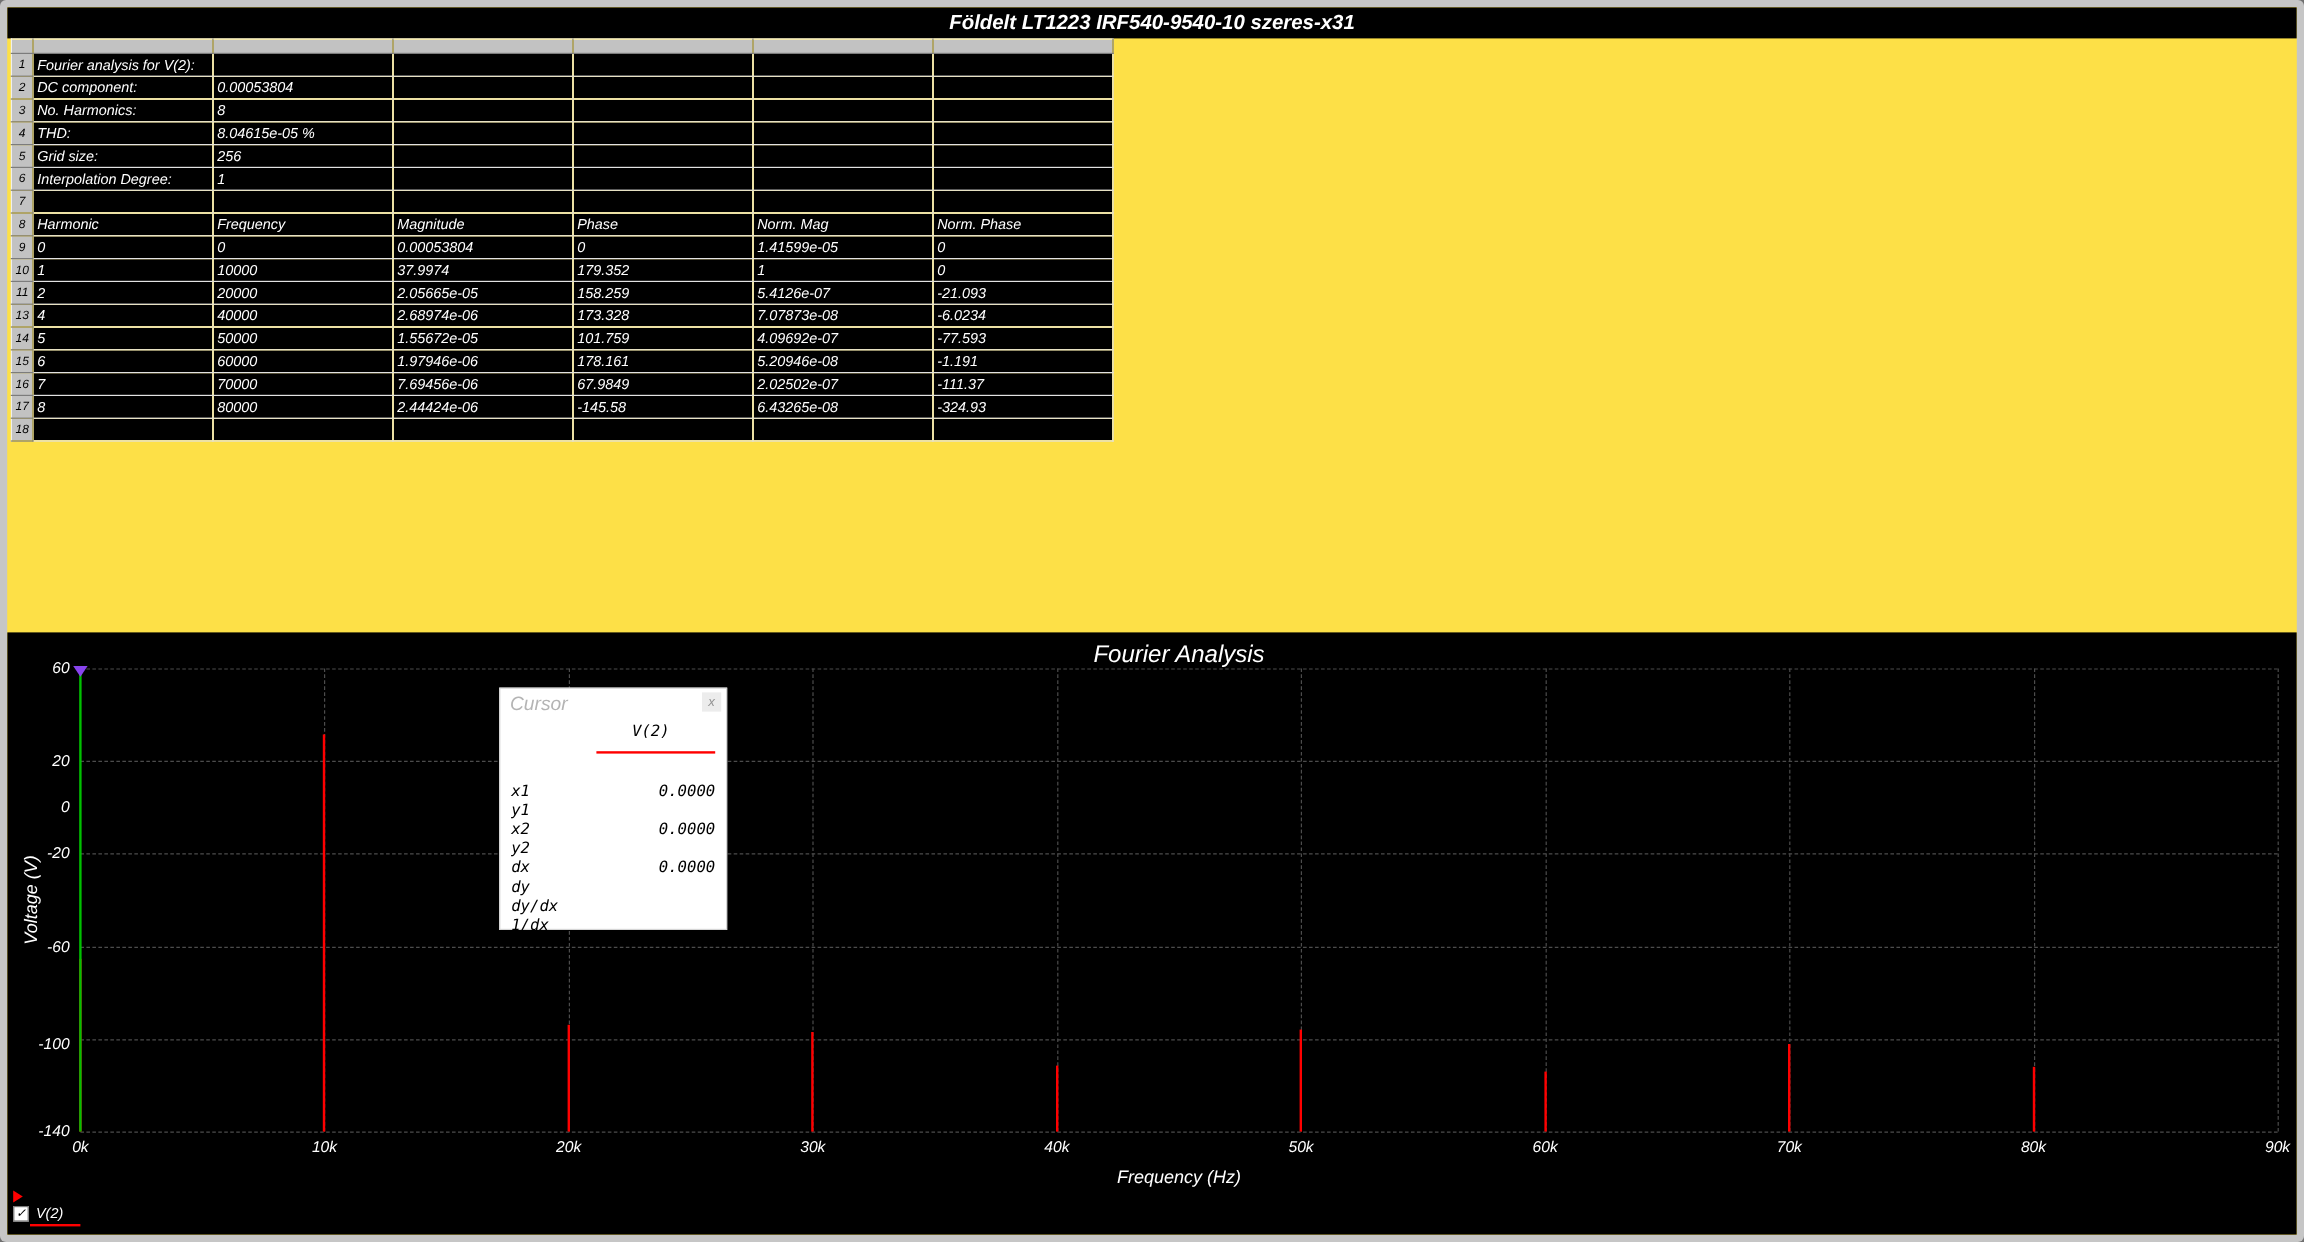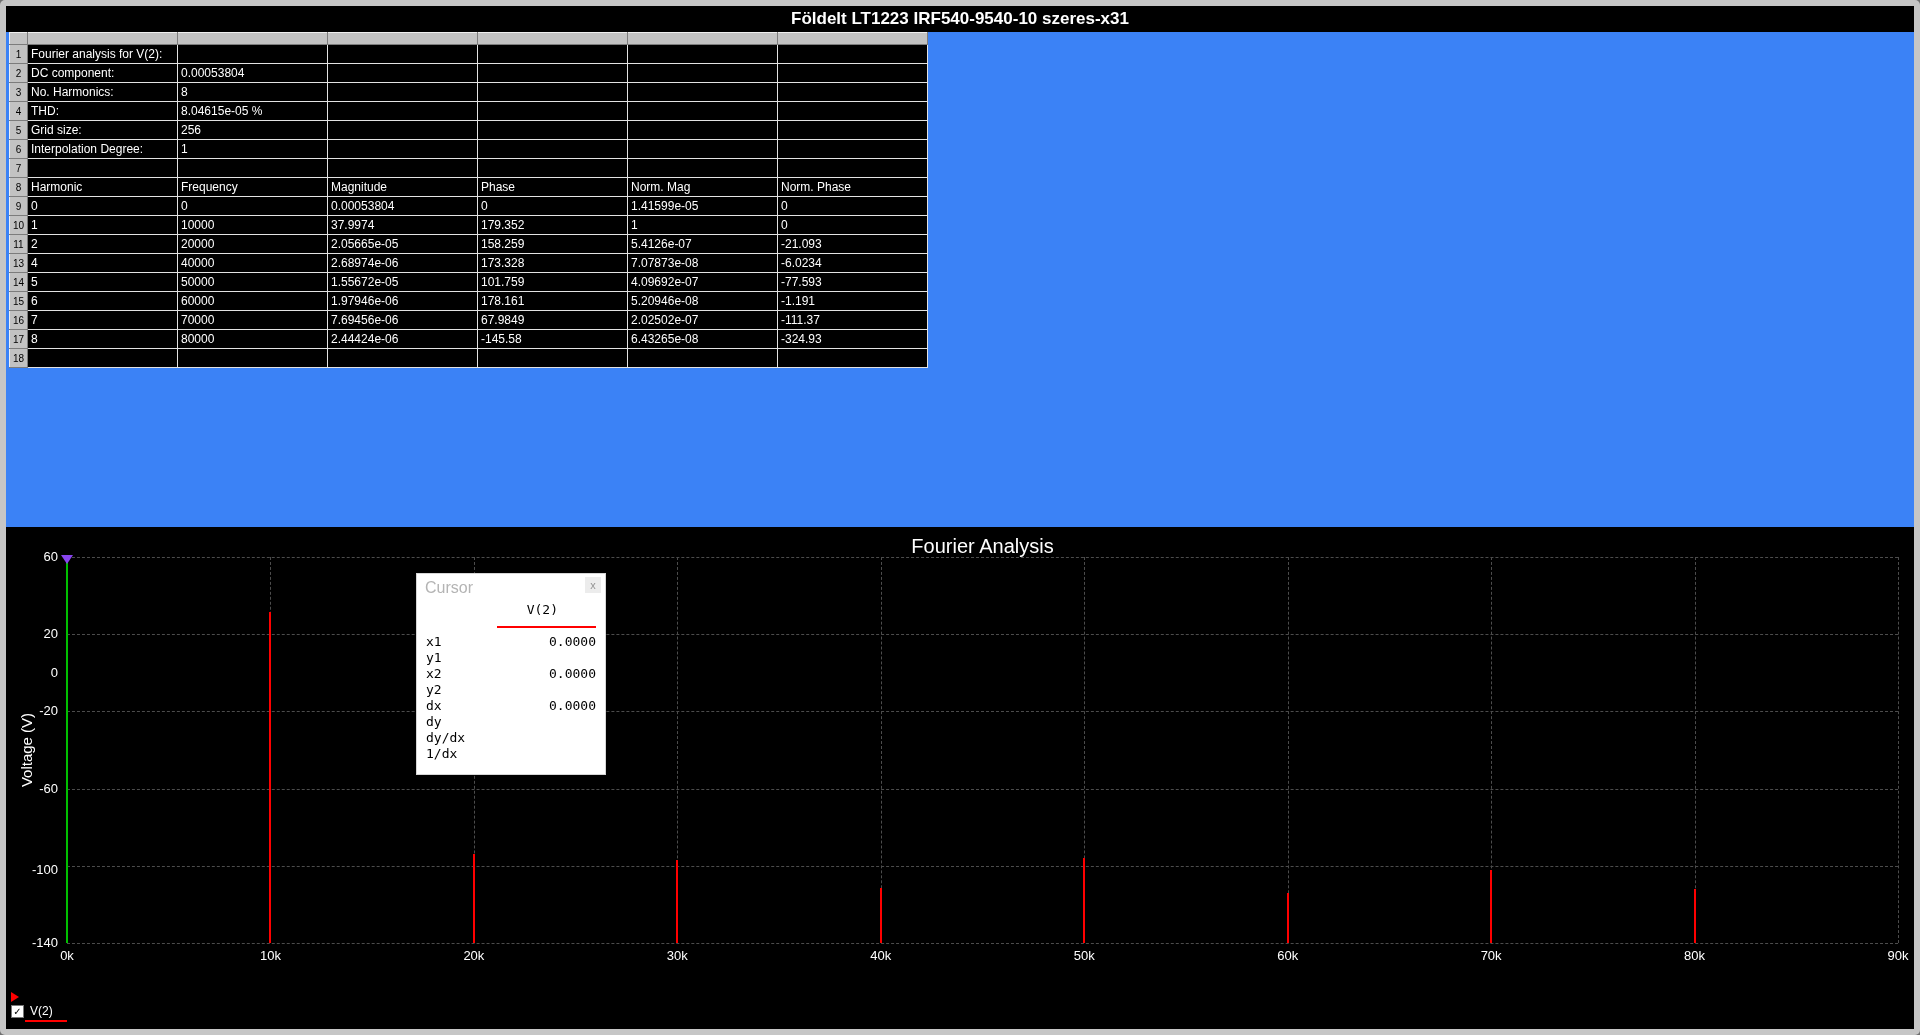--- a/index.html
+++ b/index.html
@@ -1,20 +1,20 @@
 <!DOCTYPE html>
 <html><head>
 <meta charset="utf-8">
 <style>
   html,body{margin:0;padding:0;background:#707070;}
   body{width:1920px;height:1035px;position:relative;overflow:hidden;
        font-family:"Liberation Sans",sans-serif;}
   .window{position:absolute;inset:0;background:#c6c6c6;border-radius:5px;
           padding:6px;box-sizing:border-box;}
-  .window-inner{position:relative;width:100%;height:100%;background:#3b82f6;overflow:hidden;}
+  .window-inner{position:relative;width:100%;height:100%;background:#fde047;overflow:hidden;font-style:italic;}
   .titlebar{height:26px;background:#000;color:#fff;text-align:center;
             line-height:26px;font-size:17px;font-weight:bold;}
   
   .sheet{position:absolute;left:3px;top:26px;}
   .sheet-table{border-collapse:collapse;table-layout:fixed;}
   .sheet-table td{overflow:hidden;white-space:nowrap;padding:0 3px;box-sizing:border-box;}
   .sheet-table td.gray{background:#c2c2c2;border:1px solid;
        border-color:#efefef #7c7c7c #7c7c7c #efefef;color:#000;}
   .sheet-table tr.hdr-row td{height:12px;}
   .sheet-table tr.data-row td{height:19px;}
@@ -51,21 +51,21 @@
   .cursor-dialog{position:absolute;left:410px;top:567px;width:190px;height:202px;
       background:#fff;border:1px solid #d6d6d6;box-sizing:border-box;}
   .cd-titlebar{height:22px;position:relative;}
   .cd-title{position:absolute;left:8px;top:5px;color:#b4b4b4;font-size:16px;}
   .cd-close{position:absolute;right:4px;top:3px;width:16px;height:16px;background:#ececec;
       color:#949494;font-size:11px;line-height:16px;text-align:center;}
   .cd-body{position:relative;font-family:"DejaVu Sans Mono",monospace;
       font-size:13px;color:#000;padding:0 9px;}
   .cd-col-header{text-align:right;padding-right:38px;padding-top:6px;height:18px;}
   .cd-underline{position:absolute;left:80px;right:9px;top:30px;height:2px;background:#ff0000;}
-  .cd-rows{margin-top:14px;}
+  .cd-rows{margin-top:32px;}
   .cd-row{display:flex;justify-content:space-between;height:16px;line-height:16px;}
 </style>
 </head>
 <body>
 
 <div class="window">
   <div class="window-inner">
 
     <div class="titlebar">
       <span>Földelt LT1223 IRF540-9540-10 szeres-x31</span>
@@ -273,20 +273,21 @@
           <div class="stem" style="left: 405.889px; top: 296.641px; height: 89.359px; background: rgb(255, 0, 0);"></div>
           <div class="stem" style="left: 609.333px; top: 303.203px; height: 82.797px; background: rgb(255, 0, 0);"></div>
           <div class="stem" style="left: 812.778px; top: 330.802px; height: 55.198px; background: rgb(255, 0, 0);"></div>
           <div class="stem" style="left: 1016.22px; top: 301.466px; height: 84.534px; background: rgb(255, 0, 0);"></div>
           <div class="stem" style="left: 1219.67px; top: 336.013px; height: 49.987px; background: rgb(255, 0, 0);"></div>
           <div class="stem" style="left: 1423.11px; top: 313.239px; height: 72.761px; background: rgb(255, 0, 0);"></div>
           <div class="stem" style="left: 1626.56px; top: 332.346px; height: 53.654px; background: rgb(255, 0, 0);"></div>
           <div class="cursorline" style="left: -1px; background: rgb(0, 192, 0);"></div>
           <div class="marker" style="left: -6px; border-top-color: rgb(136, 68, 238);"></div>
         </div>
+      <div class="xlabel">Frequency (Hz)</div>
       <div class="legend">
         <div class="legend-arrow" style="border-left-color: rgb(255, 0, 0);"></div>
         <div class="legend-line2">
           <span class="checkbox">✓</span>
           <span class="legend-label">V(2)</span>
         </div>
         <div class="legend-underline" style="background: rgb(255, 0, 0);"></div>
       </div>
     <div class="xtick" style="left: 61px;">0k</div>
         <div class="xtick" style="left: 264.444px;">10k</div>

